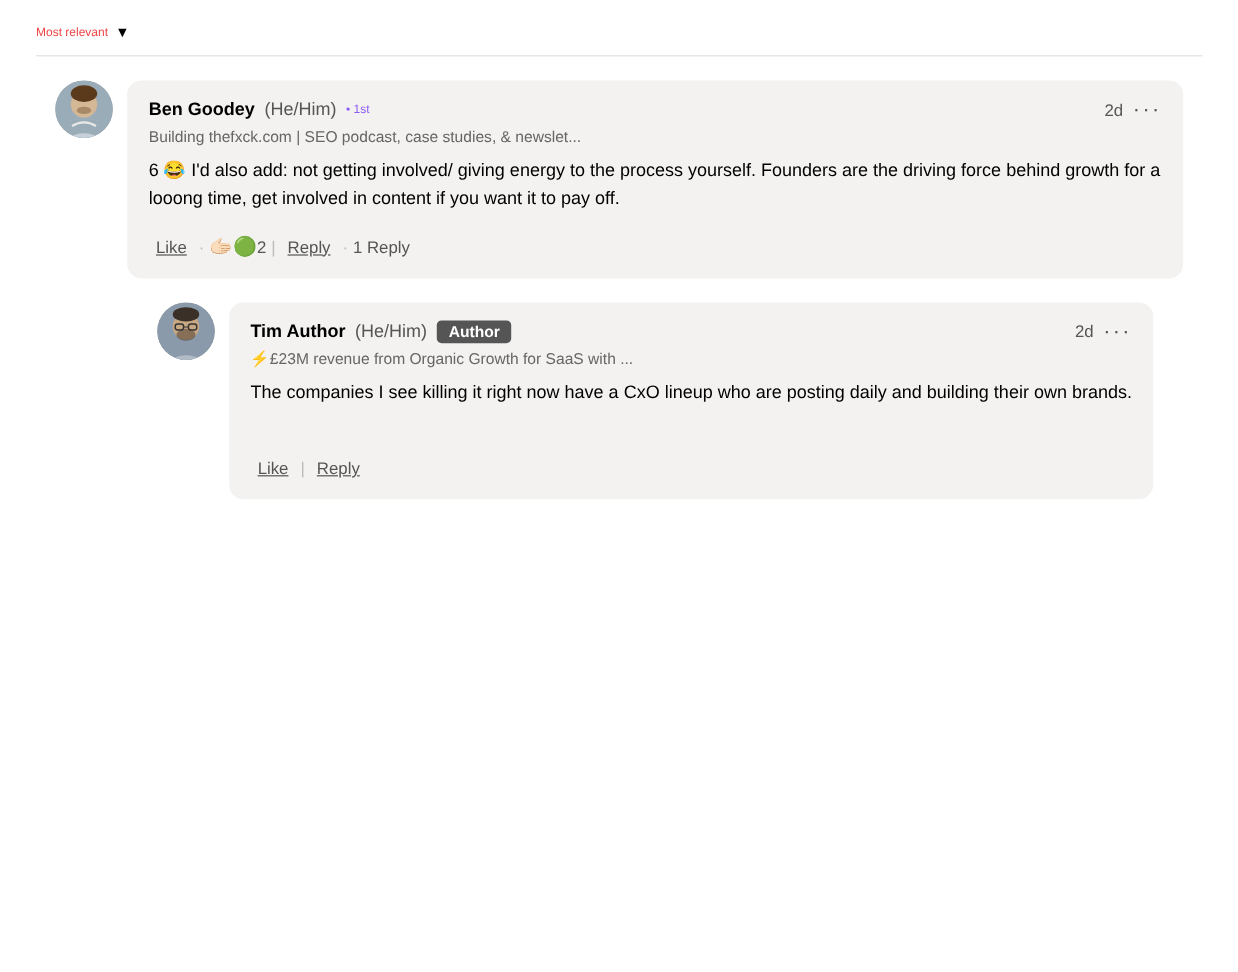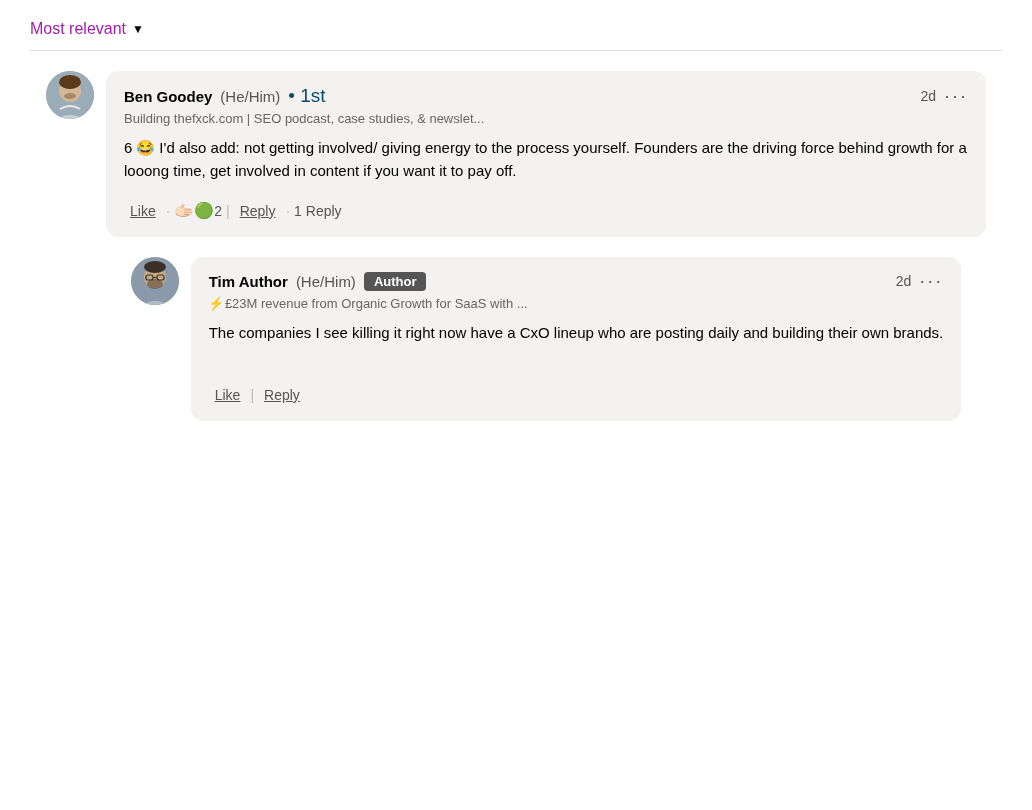--- a/index.html
+++ b/index.html
@@ -16,23 +16,23 @@
     .sort-bar {
       display: flex;
       align-items: center;
       gap: 6px;
       margin-bottom: 20px;
       padding-bottom: 12px;
       border-bottom: 1px solid #e0e0e0;
     }
 
     .sort-label {
-      font-size: 16px;
+      font-size: 10px;
       font-weight: 500;
-      color: #a21caf;
+      color: #ef4444;
     }
 
     .sort-chevron {
       font-size: 12px;
       color: #000;
     }
 
     .comment-thread {
       display: flex;
       flex-direction: column;
@@ -95,22 +95,22 @@
     }
 
     .commenter-pronouns {
       font-weight: 400;
       font-size: 15px;
       color: #555;
     }
 
     .commenter-degree {
       font-weight: 400;
-      font-size: 19px;
-      color: #0c4a6e;
+      font-size: 10px;
+      color: #8b5cf6;
     }
 
     .author-badge {
       background: #555;
       color: #fff;
       font-size: 13px;
       font-weight: 600;
       padding: 2px 10px;
       border-radius: 4px;
     }

